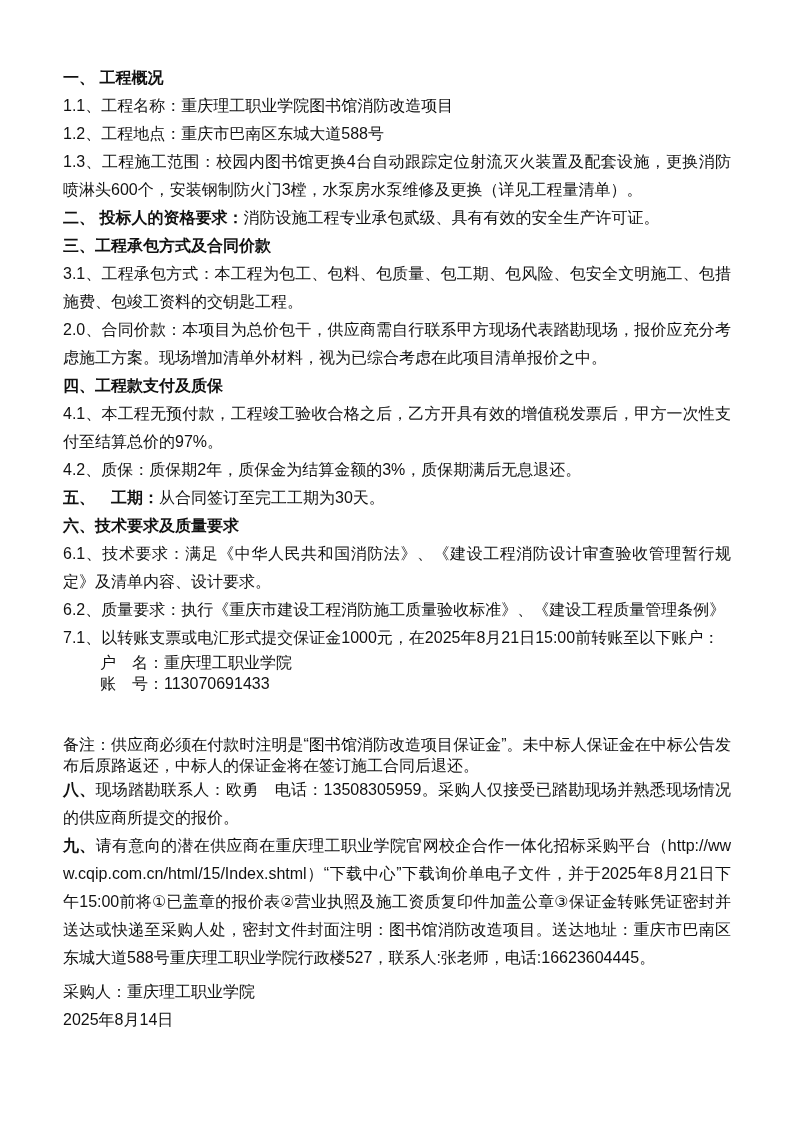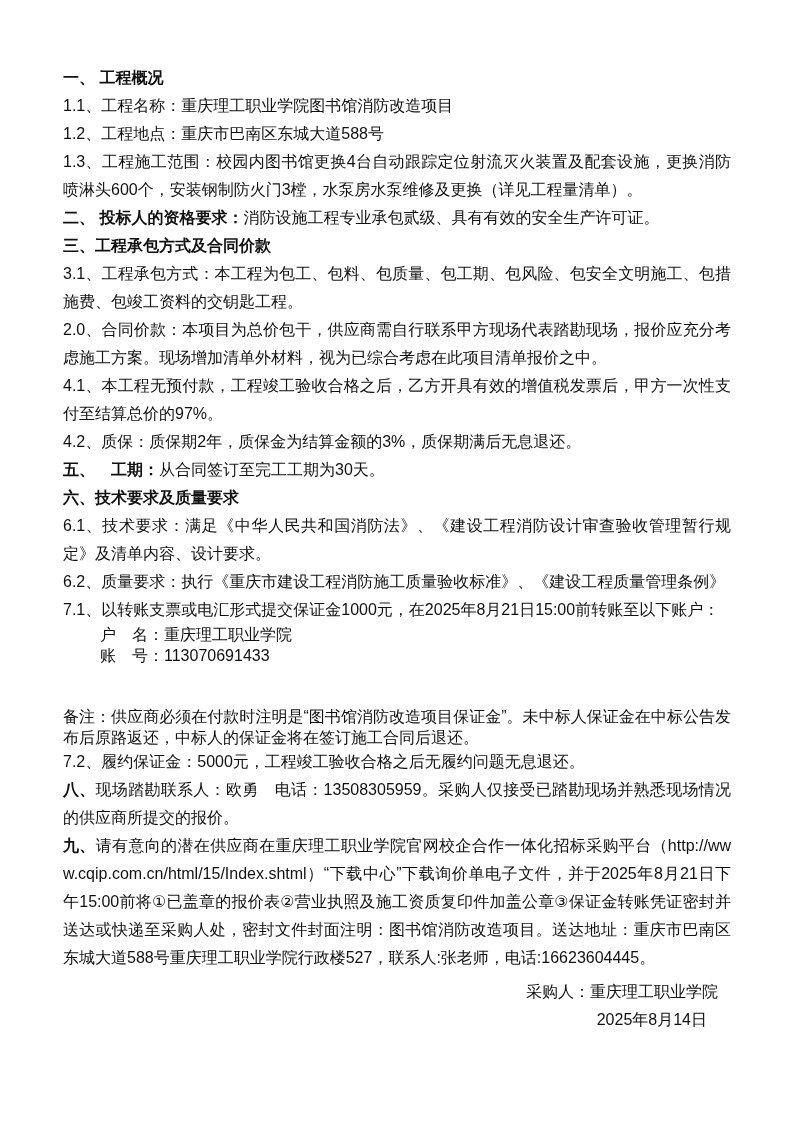--- a/index.html
+++ b/index.html
@@ -18,21 +18,21 @@
     font-size: 16px;
     line-height: 28px;
     text-align: justify;
     word-break: break-all;
   }
   p { margin: 0; padding: 0; }
   .h { font-weight: bold; }
   .b { font-weight: bold; }
   .bank { padding-left: 37px; line-height: 21px; }
   .note { line-height: 21px; margin-top: 40px; }
-  .sig { text-align: right; }
+  .sig { }
   .sig-buyer { padding-right: 13px; margin-top: 6px; }
   .sig-date { padding-right: 24px; }
 </style>
 </head>
 <body>
 
 <div class="doc">
 
   <p class="h"><span>一、 工程概况</span></p>
 
@@ -43,20 +43,21 @@
   <p><span>1.3、工程施工范围：校园内图书馆更换4台自动跟踪定位射流灭火装置及配套设施，更换消防喷淋头600个，安装钢制防火门3樘，水泵房水泵维修及更换（详见工程量清单）。</span></p>
 
   <p><span class="b">二、 投标人的资格要求：</span><span>消防设施工程专业承包贰级、具有有效的安全生产许可证。</span></p>
 
   <p class="h"><span>三、工程承包方式及合同价款</span></p>
 
   <p><span>3.1、工程承包方式：本工程为包工、包料、包质量、包工期、包风险、包安全文明施工、包措施费、包竣工资料的交钥匙工程。</span></p>
 
   <p><span>2.0、合同价款：本项目为总价包干，供应商需自行联系甲方现场代表踏勘现场，报价应充分考虑施工方案。现场增加清单外材料，视为已综合考虑在此项目清单报价之中。</span></p>
 
+  <p class="h"><span>四、工程款支付及质保</span></p>
 
   <p><span>4.1、本工程无预付款，工程竣工验收合格之后，乙方开具有效的增值税发票后，甲方一次性支付至结算总价的97%。</span></p>
 
   <p><span>4.2、质保：质保期2年，质保金为结算金额的3%，质保期满后无息退还。</span></p>
 
   <p><span class="b">五、　工期：</span><span>从合同签订至完工工期为30天。</span></p>
 
   <p class="h"><span>六、技术要求及质量要求</span></p>
 
   <p><span>6.1、技术要求：满足《中华人民共和国消防法》、《建设工程消防设计审查验收管理暂行规定》及清单内容、设计要求。</span></p>
@@ -66,21 +67,20 @@
 
   <p><span>7.1、以转账支票或电汇形式提交保证金1000元，在2025年8月21日15:00前转账至以下账户：</span></p>
 
   <p class="bank"><span>户　名：重庆理工职业学院</span></p>
 
 
   <p class="bank"><span>账　号：113070691433</span></p>
 
   <p class="note"><span>备注：供应商必须在付款时注明是“图书馆消防改造项目保证金”。未中标人保证金在中标公告发布后原路返还，中标人的保证金将在签订施工合同后退还。</span></p>
 
-  <p><span>7.2、履约保证金：5000元，工程竣工验收合格之后无履约问题无息退还。</span></p>
 
   <p><span class="b">八、</span><span>现场踏勘联系人：欧勇　电话：13508305959。采购人仅接受已踏勘现场并熟悉现场情况的供应商所提交的报价。</span></p>
 
   <p><span class="b">九、</span><span>请有意向的潜在供应商在重庆理工职业学院官网校企合作一体化招标采购平台（http://www.cqip.com.cn/html/15/Index.shtml）“下载中心”下载询价单电子文件，并于2025年8月21日下午15:00前将①已盖章的报价表②营业执照及施工资质复印件加盖公章③保证金转账凭证密封并送达或快递至采购人处，密封文件封面注明：图书馆消防改造项目。送达地址：重庆市巴南区东城大道588号重庆理工职业学院行政楼527，联系人:张老师，电话:16623604445。</span></p>
 
   <p class="sig sig-buyer"><span>采购人：重庆理工职业学院</span></p>
 
   <p class="sig sig-date"><span>2025年8月14日</span></p>
 
 </div>

